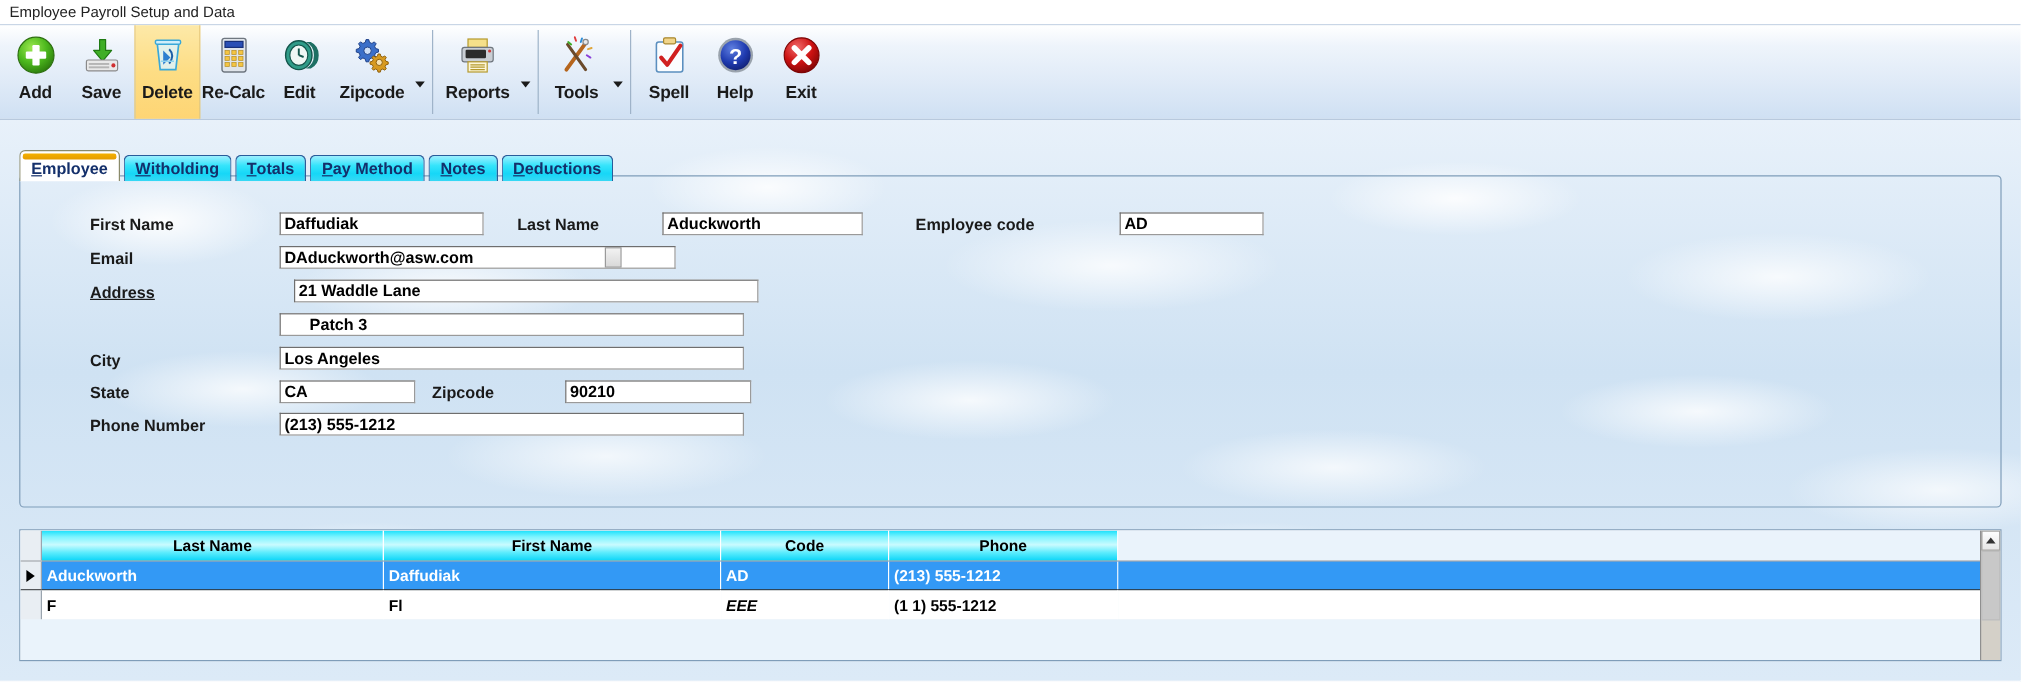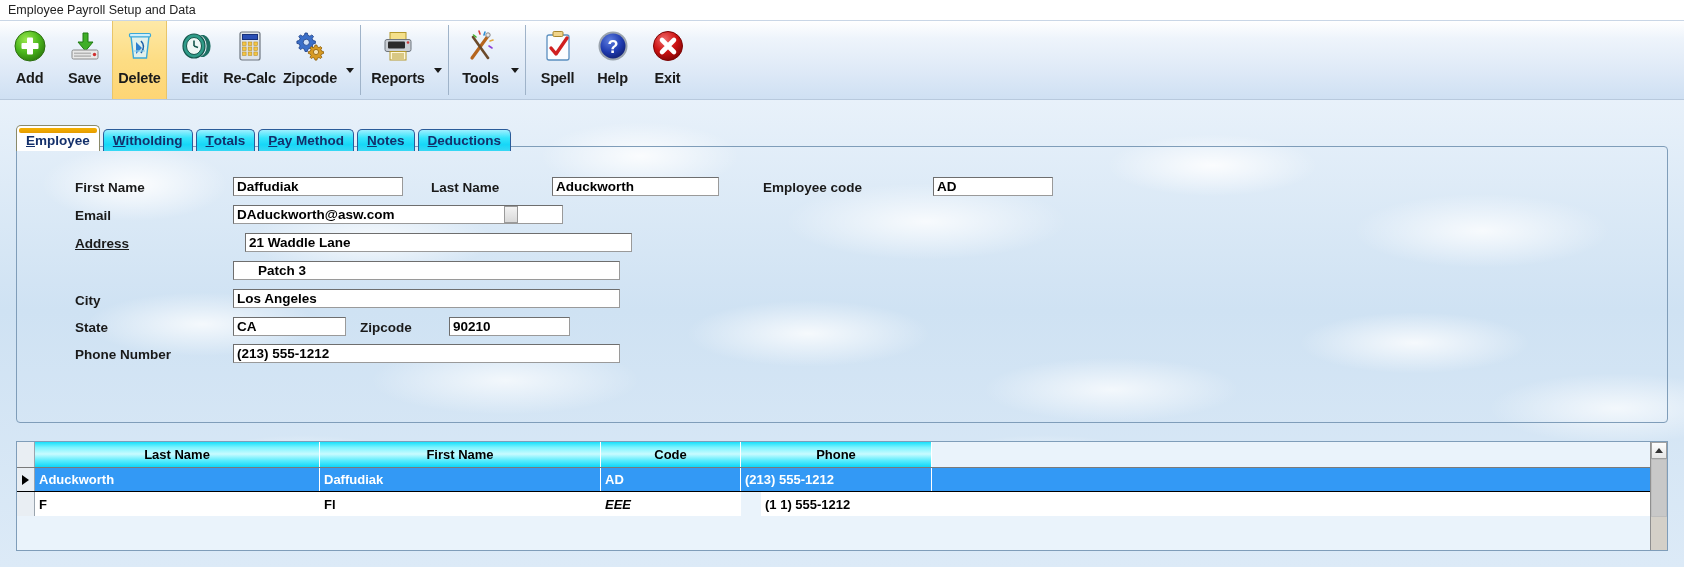--- a/index.html
+++ b/index.html
@@ -360,51 +360,51 @@
           <path d="M18 12 q5 5 0 12" fill="none" stroke="#1d5fa8" stroke-width="1.6"></path>
           <path d="M11 22 h11" stroke="#8fd3ef" stroke-width="1.2"></path>
         </svg>
       </span>
       <span class="lbl">Delete</span>
     </div>
 
     <div class="tbtn">
       <span class="ico">
         <svg width="34" height="34" viewBox="0 0 34 34">
-          <path d="M22 6 a11 12 0 0 1 0 22 h4 a11 12 0 0 0 0 -22 z" fill="#1d6f63"></path>
-          <ellipse cx="16" cy="17" rx="11" ry="12" fill="#2f9b88" stroke="#14564c" stroke-width="1.2"></ellipse>
-          <ellipse cx="16" cy="17" rx="7.5" ry="8.5" fill="#eef7f4" stroke="#14564c" stroke-width="1"></ellipse>
-          <line x1="16" y1="17" x2="16" y2="11.5" stroke="#14564c" stroke-width="1.6"></line>
-          <line x1="16" y1="17" x2="20" y2="18.5" stroke="#14564c" stroke-width="1.6"></line>
-        </svg>
-      </span>
-      <span class="lbl">Edit</span>
-    </div>
-
-    <div class="tbtn">
-      <span class="ico">
-        <svg width="34" height="34" viewBox="0 0 34 34">
           <rect x="7" y="3" width="20" height="28" rx="2" fill="#dfe4ea" stroke="#6f7780" stroke-width="1.2"></rect>
           <rect x="9.5" y="5.5" width="15" height="5" fill="#2a4fb5" stroke="#17307a"></rect>
           <g fill="#f5c542" stroke="#b8902a" stroke-width="0.6">
             <rect x="9.5" y="13" width="3.6" height="3.4"></rect>
               <rect x="15.2" y="13" width="3.6" height="3.4"></rect>
               <rect x="20.9" y="13" width="3.6" height="3.4"></rect>
             <rect x="9.5" y="18" width="3.6" height="3.4"></rect>
               <rect x="15.2" y="18" width="3.6" height="3.4"></rect>
               <rect x="20.9" y="18" width="3.6" height="3.4"></rect>
             <rect x="9.5" y="23" width="3.6" height="3.4"></rect>
               <rect x="15.2" y="23" width="3.6" height="3.4"></rect>
               <rect x="20.9" y="23" width="3.6" height="3.4"></rect>
           </g>
         </svg>
       </span>
       <span class="lbl">Re-Calc</span>
     </div>
 
+    <div class="tbtn">
+      <span class="ico">
+        <svg width="34" height="34" viewBox="0 0 34 34">
+          <path d="M22 6 a11 12 0 0 1 0 22 h4 a11 12 0 0 0 0 -22 z" fill="#1d6f63"></path>
+          <ellipse cx="16" cy="17" rx="11" ry="12" fill="#2f9b88" stroke="#14564c" stroke-width="1.2"></ellipse>
+          <ellipse cx="16" cy="17" rx="7.5" ry="8.5" fill="#eef7f4" stroke="#14564c" stroke-width="1"></ellipse>
+          <line x1="16" y1="17" x2="16" y2="11.5" stroke="#14564c" stroke-width="1.6"></line>
+          <line x1="16" y1="17" x2="20" y2="18.5" stroke="#14564c" stroke-width="1.6"></line>
+        </svg>
+      </span>
+      <span class="lbl">Edit</span>
+    </div>
+
     <div class="tbtn wide">
       <span class="ico">
         <svg width="34" height="34" viewBox="0 0 34 34">
           <g fill="#3b6fc9" stroke="#1d3f86" stroke-width="0.8">
             <path d="M12 4 l2.3 0 .6 2.3 2 .9 2-1.3 1.6 1.6 -1.3 2 .9 2 2.3 .6 0 2.3 -2.3 .6 -.9 2 1.3 2 -1.6 1.6 -2-1.3 -2 .9 -.6 2.3 -2.3 0 -.6-2.3 -2-.9 -2 1.3 -1.6-1.6 1.3-2 -.9-2 -2.3-.6 0-2.3 2.3-.6 .9-2 -1.3-2 1.6-1.6 2 1.3 2-.9 z"></path>
           </g>
           <circle cx="13.3" cy="13.3" r="3.1" fill="#cfe0f7" stroke="#1d3f86" stroke-width="0.8"></circle>
           <g fill="#d79a22" stroke="#8d5d08" stroke-width="0.8">
             <path d="M22 16 l1.9 0 .5 1.9 1.6 .7 1.6-1 1.3 1.3 -1 1.6 .7 1.6 1.9 .5 0 1.9 -1.9 .5 -.7 1.6 1 1.6 -1.3 1.3 -1.6-1 -1.6 .7 -.5 1.9 -1.9 0 -.5-1.9 -1.6-.7 -1.6 1 -1.3-1.3 1-1.6 -.7-1.6 -1.9-.5 0-1.9 1.9-.5 .7-1.6 -1-1.6 1.3-1.3 1.6 1 1.6-.7 z"></path>
           </g>
@@ -562,21 +562,21 @@
 
       <div class="tbox" style="left:216px; top:114px; width:387px;padding-left:24px;">Patch 3</div>
 
       <div class="field-label" style="left:58px; top:146px;">City</div>
       <div class="tbox" style="left:216px; top:142px; width:387px;">Los Angeles</div>
 
       <div class="field-label" style="left:58px; top:173px;">State</div>
       <div class="tbox" style="left:216px; top:170px; width:113px;">CA</div>
 
       <div class="field-label" style="left:343px; top:173px;">Zipcode</div>
-      <div class="tbox" style="left:432px; top:170px; width:121px;">90210</div>
+      <div class="tbox" style="left:454px; top:170px; width:155px;">90210</div>
 
       <div class="field-label" style="left:58px; top:200px;">Phone Number</div>
       <div class="tbox" style="left:216px; top:197px; width:387px;">(213) 555-1212</div>
 
     </div>
 
     <div class="gridwrap">
       <div class="gridinner">
 
         <div class="grow header">
@@ -597,21 +597,21 @@
           <div class="dcell" style="width:140px;">AD</div>
           <div class="dcell" style="width:191px;">(213) 555-1212</div>
           <div class="dcell fill"></div>
         </div>
 
         <div class="grow normal">
           <div class="gutter"></div>
           <div class="dcell" style="width:285px;">F</div>
           <div class="dcell" style="width:281px;">Fl</div>
           <div class="dcell" style="width:140px;font-style:italic;">EEE</div>
-          <div class="dcell" style="width:191px;margin-left:20px;">(1 1) 555-1212</div>
+          <div class="dcell" style="width:191px;">(1 1) 555-1212</div>
           <div class="dcell fill"></div>
         </div>
 
       </div>
 
       <div class="vscroll">
         <div class="sbtn">
             <span class="up"></span>
           </div>
         <div class="thumb"></div>

